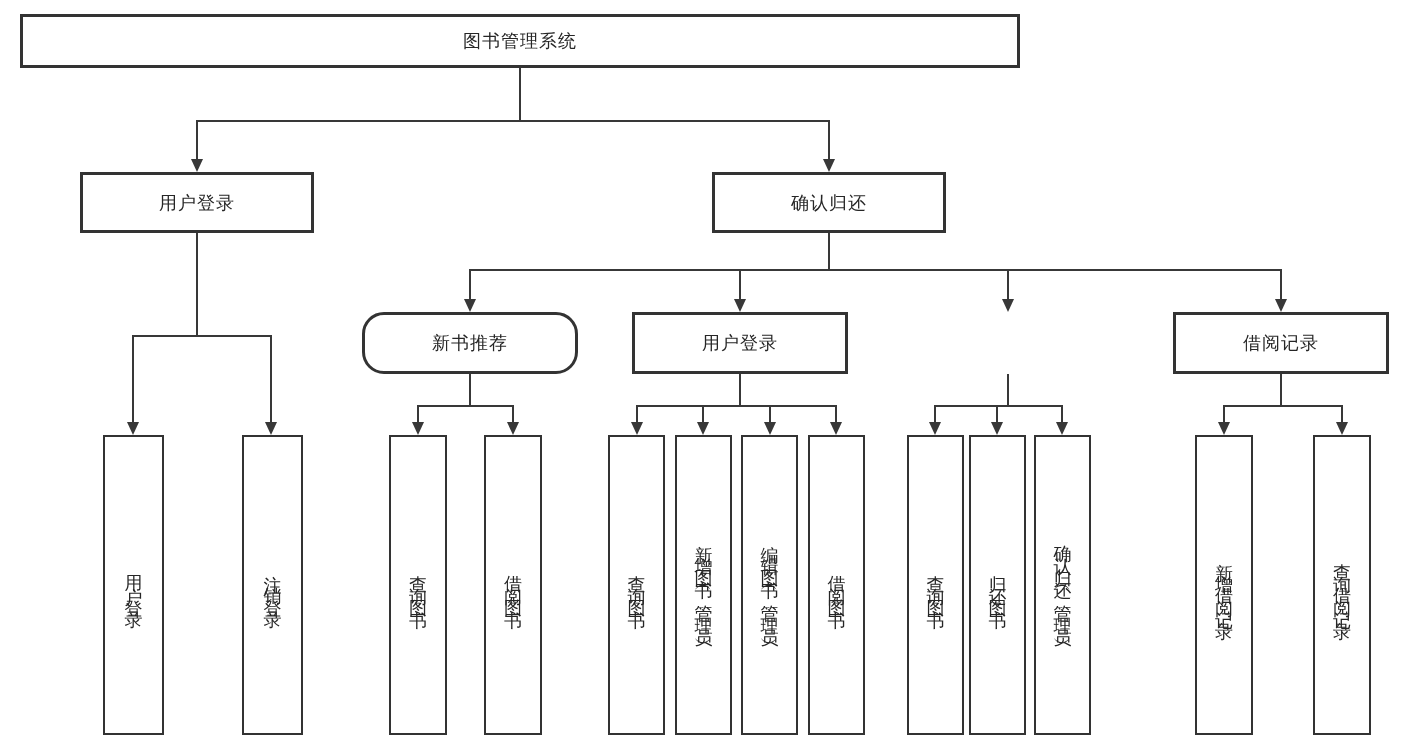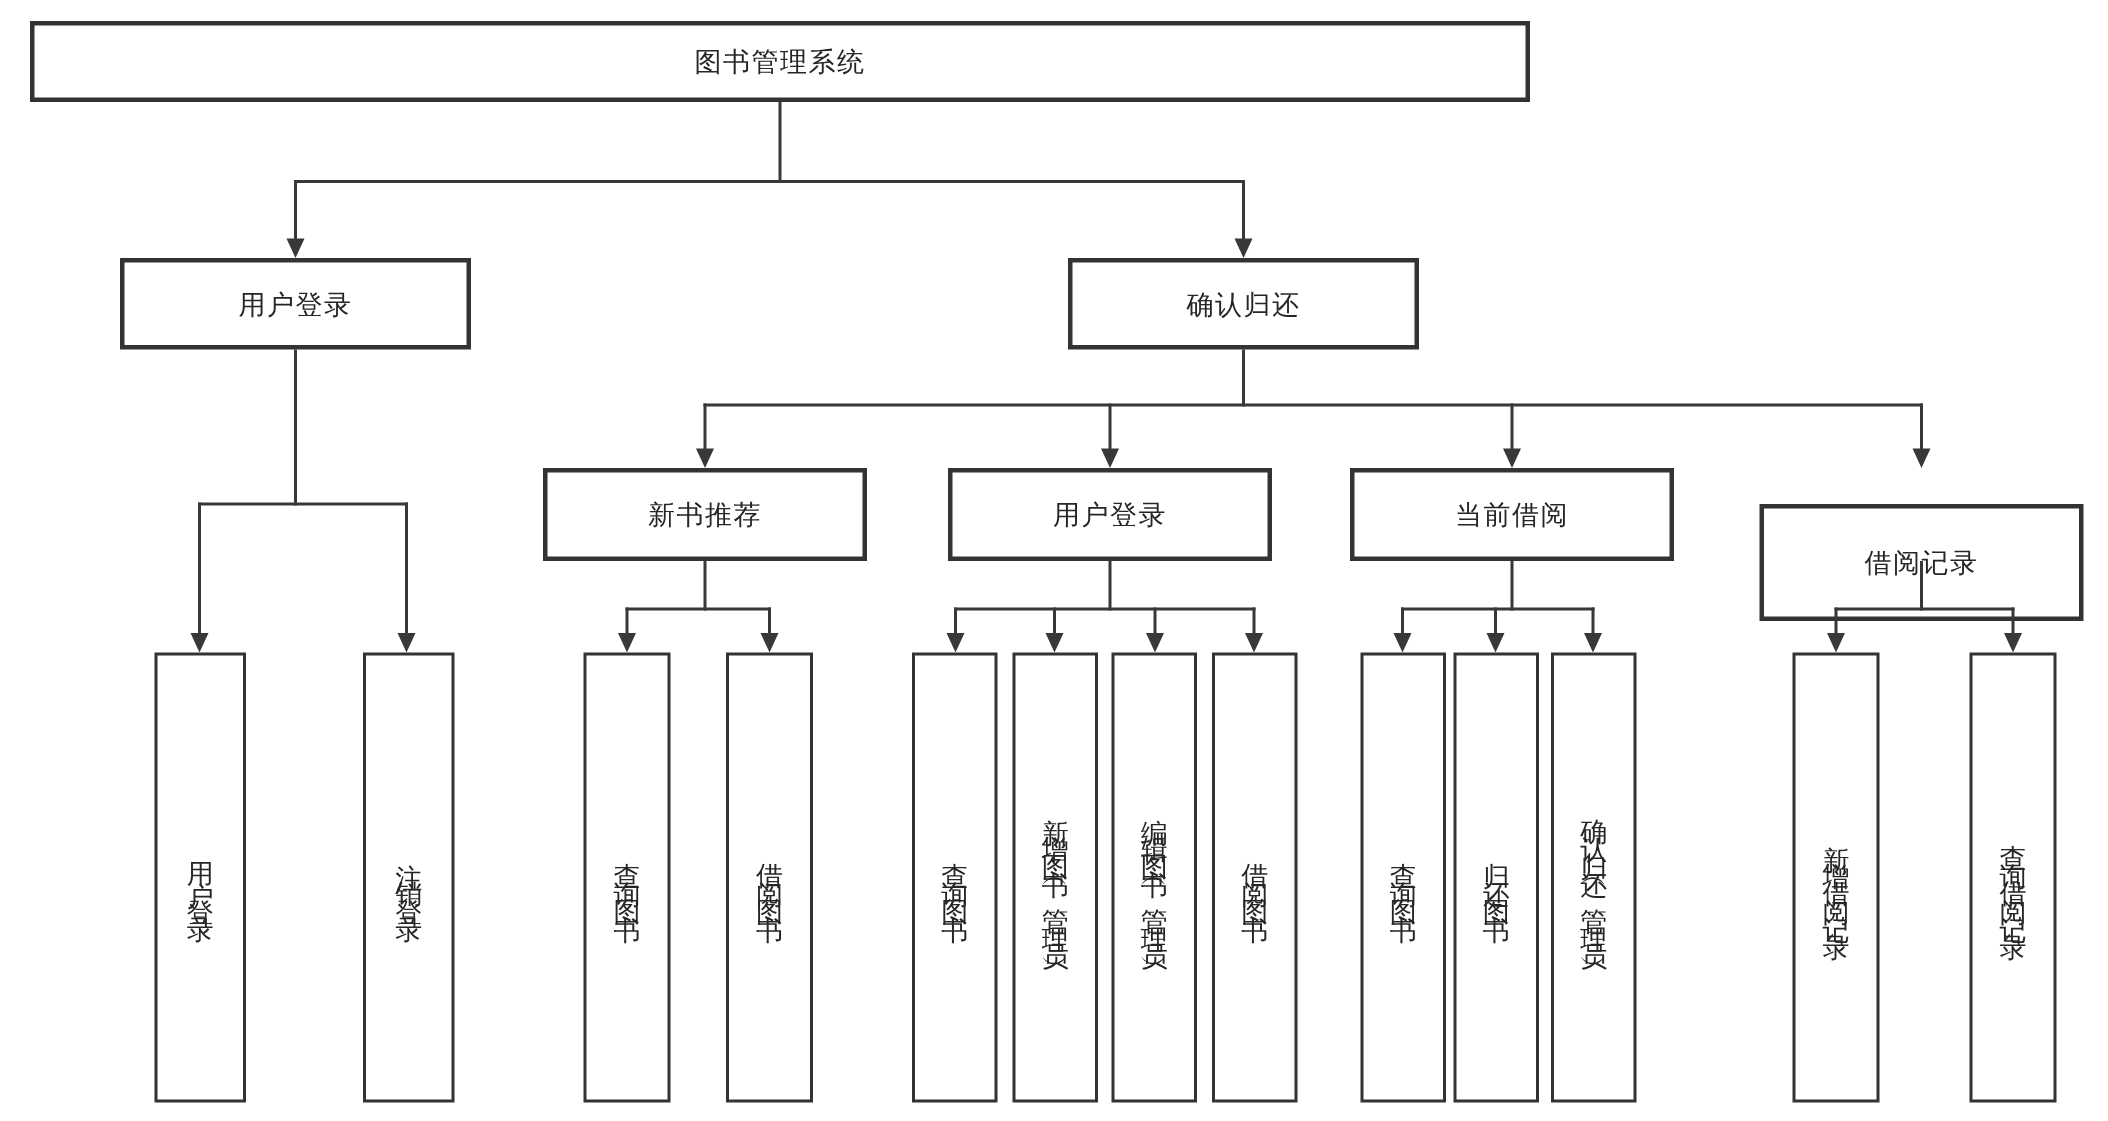--- a/index.html
+++ b/index.html
@@ -90,30 +90,27 @@
   <div class="hl" style="left:469px; top:269px; width:813px;"></div>
   <div class="vl" style="left:469px; top:269px; height:31px;"></div>
   <div class="ah" style="left:464px; top:299px;"></div>
   <div class="vl" style="left:739px; top:269px; height:31px;"></div>
   <div class="ah" style="left:734px; top:299px;"></div>
   <div class="vl" style="left:1007px; top:269px; height:31px;"></div>
   <div class="ah" style="left:1002px; top:299px;"></div>
   <div class="vl" style="left:1280px; top:269px; height:31px;"></div>
   <div class="ah" style="left:1275px; top:299px;"></div>
 
-  <div class="box" style="left:362px; top:312px; width:216px; height:62px;">
+  <div class="box" style="left:362px; top:312px; width:216px; height:62px;border-radius:22px;">
     <span>新书推荐</span>
   </div>
   <div class="box" style="left:632px; top:312px; width:216px; height:62px;">
     <span>用户登录</span>
   </div>
-  <div class="box" style="left:900px; top:312px; width:216px; height:62px;">
-    <span>当前借阅</span>
-  </div>
-  <div class="box" style="left:1173px; top:312px; width:216px; height:78px;margin-top:24px;">
+  <div class="box" style="left:1173px; top:312px; width:216px; height:62px;">
     <span>借阅记录</span>
   </div>
 
   <div class="vl" style="left:469px; top:374px; height:33px;"></div>
   <div class="hl" style="left:417px; top:405px; width:97px;"></div>
   <div class="vl" style="left:417px; top:405px; height:18px;"></div>
   <div class="ah" style="left:412px; top:422px;"></div>
   <div class="vl" style="left:512px; top:405px; height:18px;"></div>
   <div class="ah" style="left:507px; top:422px;"></div>
 

